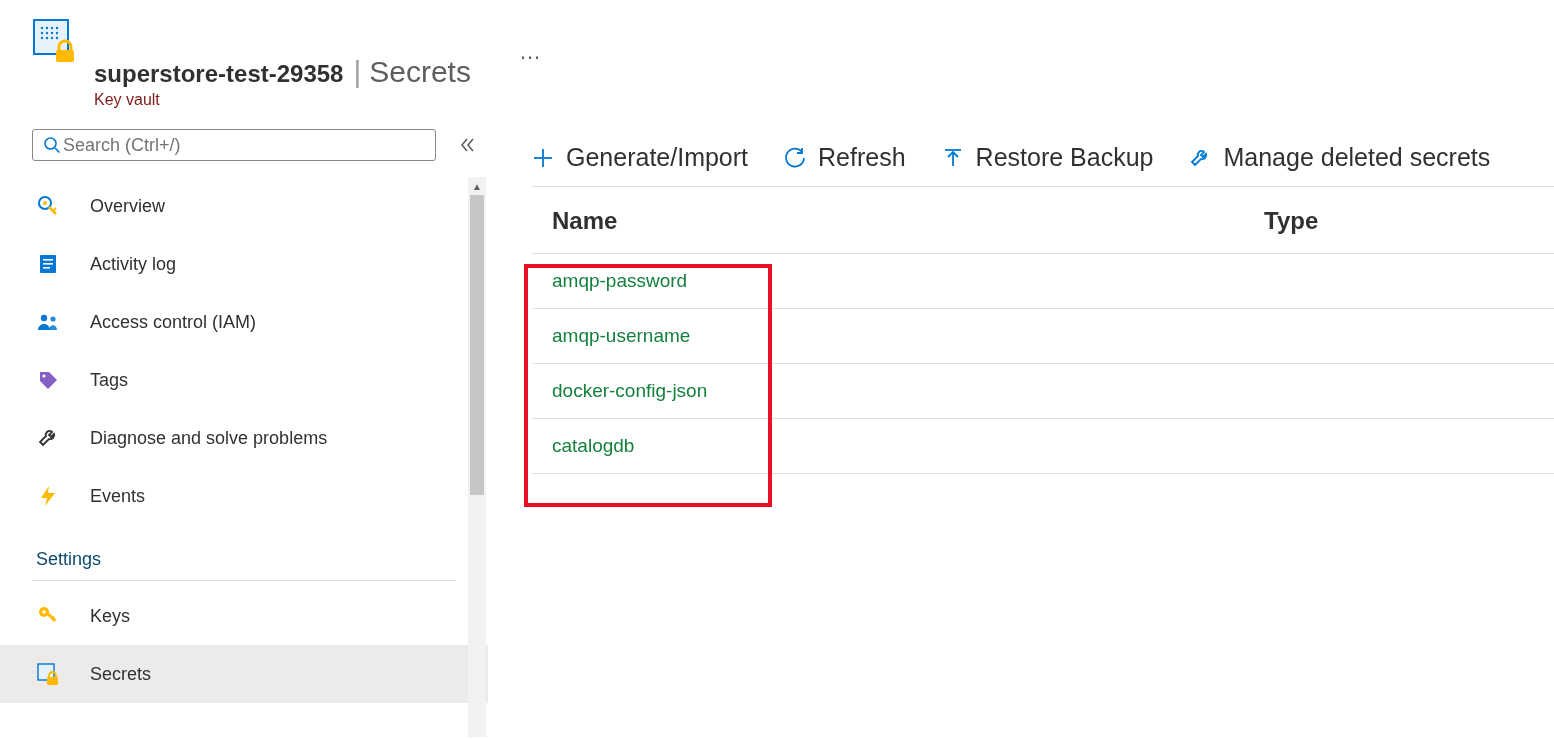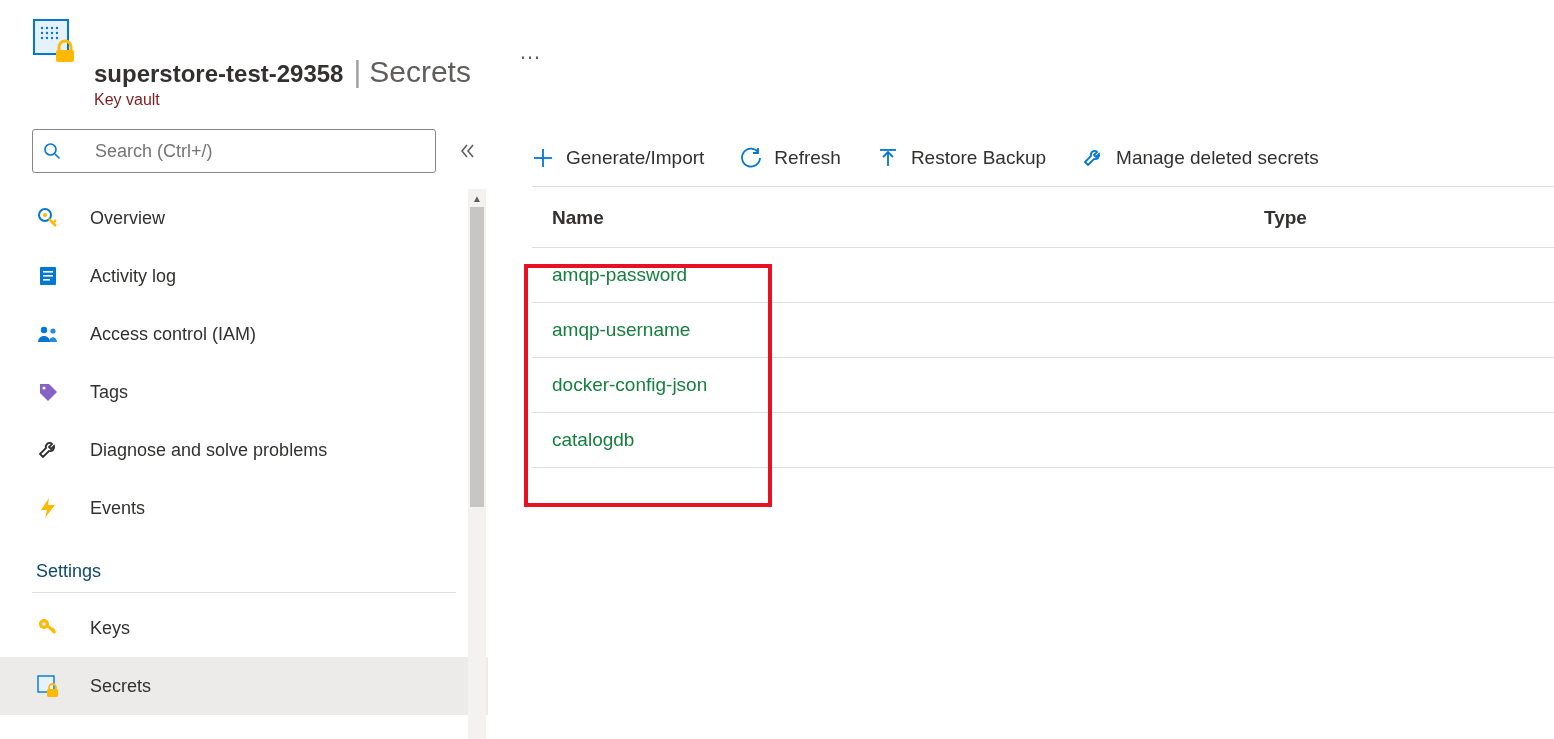--- a/index.html
+++ b/index.html
@@ -89,23 +89,22 @@
     align-items: center;
     gap: 22px;
     padding-right: 12px;
   }
   .search-box {
     flex: 1;
     display: flex;
     align-items: center;
     border: 1px solid #8a8886;
     border-radius: 3px;
-    height: 44px;
+    height: 32px;
     padding: 0 10px;
-    gap: 32px;
   }
   .search-box input {
     border: none;
     outline: none;
     font-size: 18px;
     color: #605e5c;
     flex: 1;
     background: transparent;
   }
   .collapse-icon {
@@ -192,38 +191,38 @@
     display: flex;
     align-items: center;
     gap: 36px;
     height: 58px;
     border-bottom: 1px solid var(--border-light);
   }
   .toolbar-btn {
     display: flex;
     align-items: center;
     gap: 12px;
-    font-size: 19px;
+    font-size: 25px;
     color: #323130;
     cursor: pointer;
   }
   .toolbar-btn .t-icon {
     width: 22px;
     height: 22px;
     color: var(--azure-blue);
   }
 
   .table {
     margin-top: 0;
   }
   .table-header {
     display: flex;
     padding: 20px 0 18px 20px;
     font-weight: 600;
-    font-size: 19px;
+    font-size: 24px;
     color: #323130;
   }
   .col-name { width: 712px; }
   .col-type { flex: 1; }
   .table-row {
     display: flex;
     padding: 16px 0 16px 20px;
     border-top: 1px solid var(--border-light);
     font-size: 19px;
     color: #15803d;

